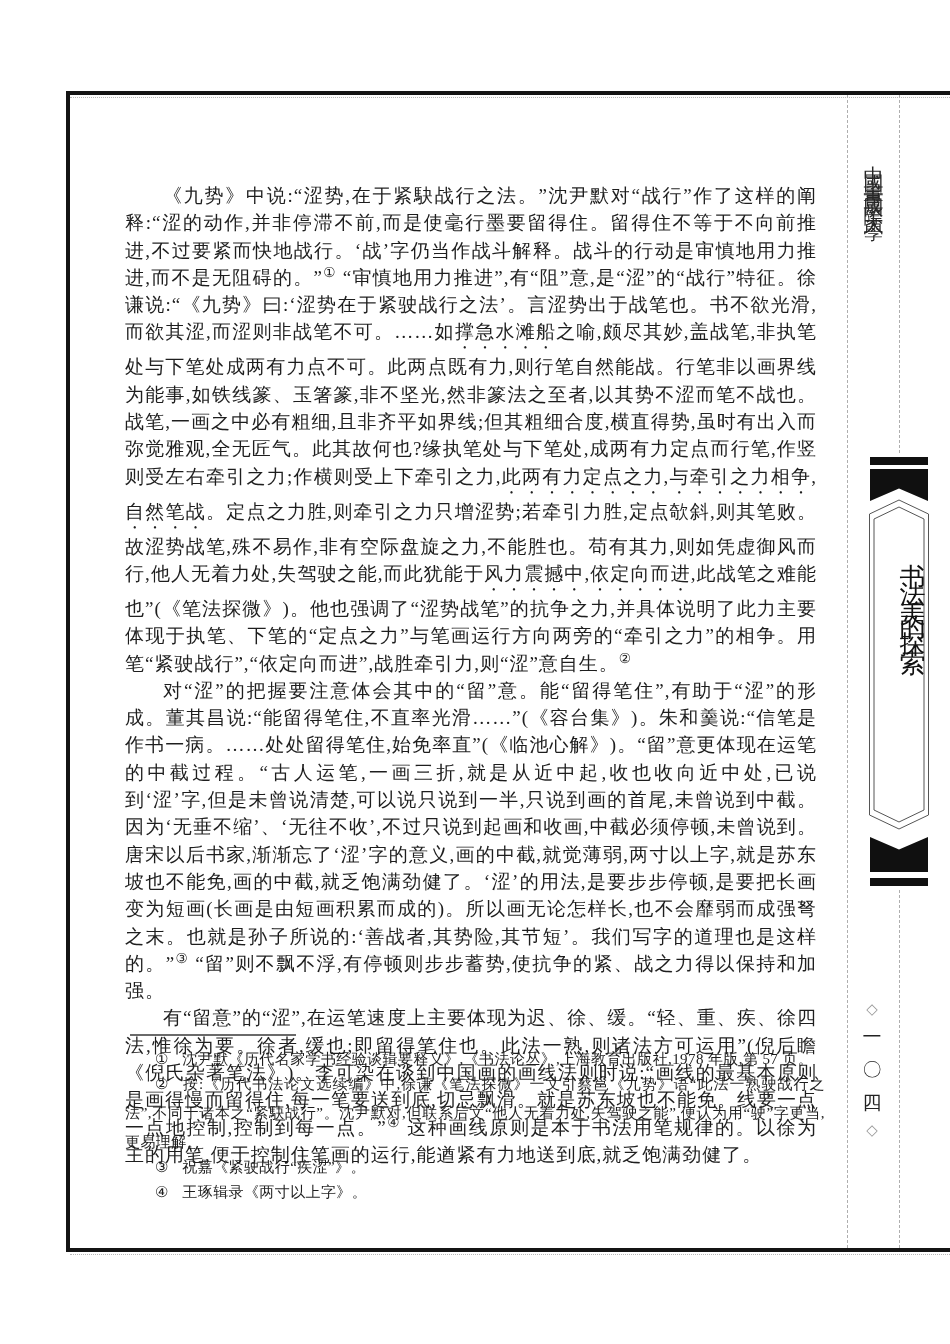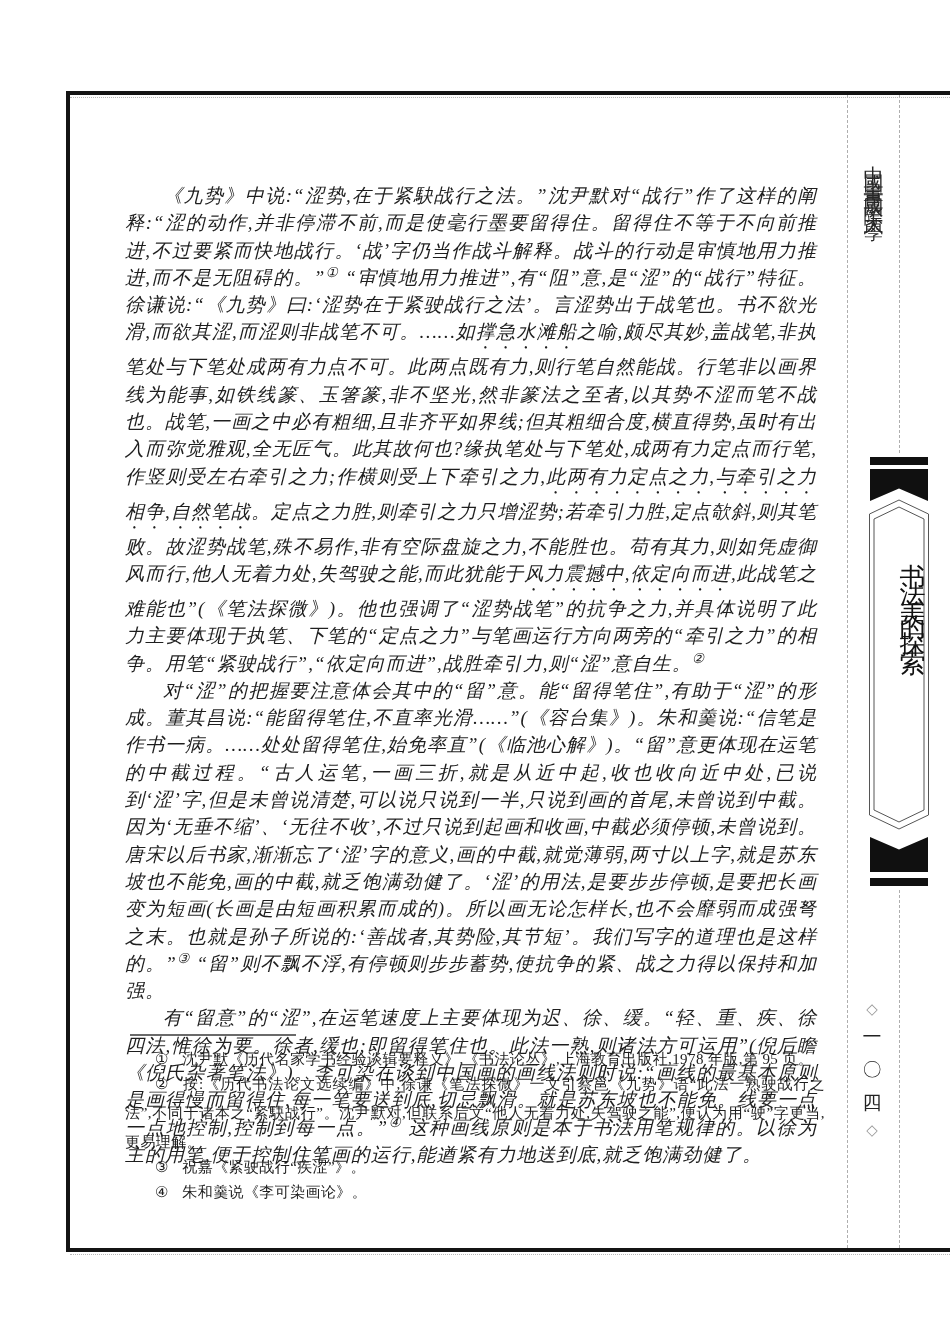--- a/index.html
+++ b/index.html
@@ -15,21 +15,21 @@
   .frame-dotted-top{position:absolute;left:70px;top:97px;width:880px;height:0;border-top:1px dotted #b8b8b8;}
   .frame-dotted-bottom{position:absolute;left:70px;top:1254px;width:880px;height:0;border-top:1px dotted #b8b8b8;}
   
   .col-rule{position:absolute;top:95px;height:1153px;width:0;border-left:1px dashed #aeaeae;}
   .col-rule.inner{left:847px;}
   .col-rule.outer{left:899px;}
   
   .main-text{
     position:absolute;left:125px;top:182px;width:692px;
     font-size:19px;line-height:27.3px;letter-spacing:1px;
-    text-align:justify;text-justify:inter-character;font-style:italic;
+    text-align:justify;text-justify:inter-character;
   }
   .main-text p{margin:0;text-indent:2em;}
   sup{font-size:0.72em;line-height:0;}
   .em{
     -webkit-text-emphasis:filled dot #1e1e1e;
     -webkit-text-emphasis-position:under right;
     text-emphasis:filled dot #1e1e1e;
     text-emphasis-position:under right;
   }
   
@@ -75,24 +75,24 @@
 <div class="col-rule outer"></div>
 
 <div class="main-text">
   <p><span>《九势》中说:“涩势,在于紧駃战行之法。”沈尹默对“战行”作了这样的阐释:“涩的动作,并非停滞不前,而是使毫行墨要留得住。留得住不等于不向前推进,不过要紧而快地战行。‘战’字仍当作战斗解释。战斗的行动是审慎地用力推进,而不是无阻碍的。”</span><sup>①</sup><span> “审慎地用力推进”,有“阻”意,是“涩”的“战行”特征。徐谦说:“《九势》曰:‘涩势在于紧驶战行之法’。言涩势出于战笔也。书不欲光滑,而欲其涩,而涩则非战笔不可。……如</span><span class="em">撑急水滩船</span><span>之喻,颇尽其妙,盖战笔,非执笔处与下笔处成两有力点不可。此两点既有力,则行笔自然能战。行笔非以画界线为能事,如铁线篆、玉箸篆,非不坚光,然非篆法之至者,以其势不涩而笔不战也。战笔,一画之中必有粗细,且非齐平如界线;但其粗细合度,横直得势,虽时有出入而弥觉雅观,全无匠气。此其故何也?缘执笔处与下笔处,成两有力定点而行笔,作竖则受左右牵引之力;作横则受上下牵引之力,</span><span class="em">此两有力定点之力,与牵引之力相争,自然笔战</span><span>。定点之力胜,则牵引之力只增涩势;若牵引力胜,定点欹斜,则其笔败。故涩势战笔,殊不易作,非有空际盘旋之力,不能胜也。苟有其力,则如凭虚御风而行,他人无着力处,失驾驶之能,而此犹能于</span><span class="em">风力震撼中,依定向而进</span><span>,此战笔之难能也”(《笔法探微》)。他也强调了“涩势战笔”的抗争之力,并具体说明了此力主要体现于执笔、下笔的“定点之力”与笔画运行方向两旁的“牵引之力”的相争。用笔“紧驶战行”,“依定向而进”,战胜牵引力,则“涩”意自生。</span><sup>②</sup></p>
   <p><span>对“涩”的把握要注意体会其中的“留”意。能“留得笔住”,有助于“涩”的形成。董其昌说:“能留得笔住,不直率光滑……”(《容台集》)。朱和羹说:“信笔是作书一病。……处处留得笔住,始免率直”(《临池心解》)。“留”意更体现在运笔的中截过程。“古人运笔,一画三折,就是从近中起,收也收向近中处,已说到‘涩’字,但是未曾说清楚,可以说只说到一半,只说到画的首尾,未曾说到中截。因为‘无垂不缩’、‘无往不收’,不过只说到起画和收画,中截必须停顿,未曾说到。唐宋以后书家,渐渐忘了‘涩’字的意义,画的中截,就觉薄弱,两寸以上字,就是苏东坡也不能免,画的中截,就乏饱满劲健了。‘涩’的用法,是要步步停顿,是要把长画变为短画(长画是由短画积累而成的)。所以画无论怎样长,也不会靡弱而成强弩之末。也就是孙子所说的:‘善战者,其势险,其节短’。我们写字的道理也是这样的。”</span><sup>③</sup><span> “留”则不飘不浮,有停顿则步步蓄势,使抗争的紧、战之力得以保持和加强。</span></p>
   <p><span>有“留意”的“涩”,在运笔速度上主要体现为迟、徐、缓。“轻、重、疾、徐四法,惟徐为要。徐者,缓也;即留得笔住也。此法一熟,则诸法方可运用”(倪后瞻《倪氏杂著笔法》)。李可染在谈到中国画的画线法则时说:“画线的最基本原则是画得慢而留得住,每一笔要送到底,切忌飘滑。就是苏东坡也不能免。线要一点一点地控制,控制到每一点。”</span><sup>④</sup><span> 这种画线原则是本于书法用笔规律的。以徐为主的用笔,便于控制住笔画的运行,能遒紧有力地送到底,就乏饱满劲健了。</span></p>
 </div>
 
 <div class="fn-divider"></div>
 <div class="footnotes">
-  <p><span class="fn-label">①</span><span>沈尹默《历代名家学书经验谈辑要释义》,《书法论丛》,上海教育出版社,1978 年版,第 95 页。</span></p>
+  <p><span class="fn-label">①</span><span>沈尹默《历代名家学书经验谈辑要释义》,《书法论丛》,上海教育出版社,1978 年版,第 57 页。</span></p>
   <p><span class="fn-label">②</span><span>按:《历代书法论文选续编》中,徐谦《笔法探微》一文引蔡邕《九势》语“此法一熟</span><span class="em">驶</span><span>战行之法”,不同于诸本之“紧</span><span class="em">駃</span><span>战行”。沈尹默对,但联系后文“他人无着力处,失</span><span class="em">驾驶</span><span>之能”,便认为用“驶”字更当,更易理解。</span></p>
   <p><span class="fn-label">③</span><span>祝嘉《紧驶战行“疾涩”》。</span></p>
-  <p><span class="fn-label">④</span><span>朱和羹说《李可染画论》。</span></p>
+  <p><span class="fn-label">④</span><span>王琢辑录《两寸以上字》。</span></p>
 </div>
 
 <div class="institution">中國書畫國際大學</div>
 
 <div class="banner">
   <svg width="62" height="434" viewBox="0 0 62 434">
     <rect x="0" y="0" width="62" height="434" fill="#ffffff"></rect>
     <rect x="2" y="2" width="58" height="8" fill="#101010"></rect>
     <path d="M2,14 H60 V46 L31,33.5 L2,46 Z" fill="#101010"></path>
     <path d="M31,45 L60.5,59 L60.5,360 L31,374 L1.5,360 L1.5,59 Z" fill="#ffffff" stroke="#555555" stroke-width="1"></path>

